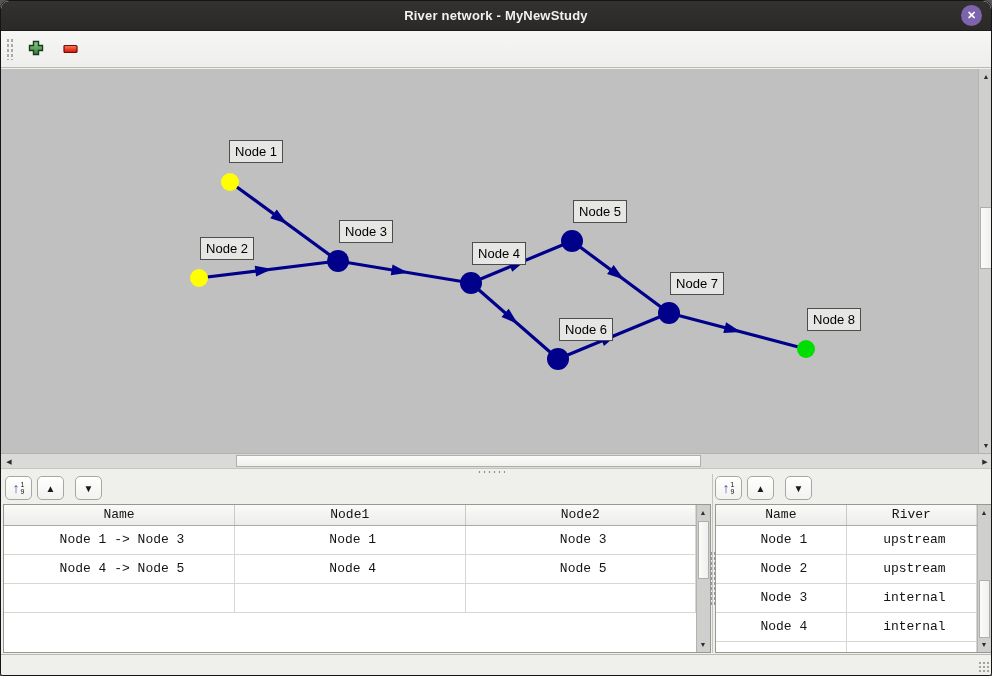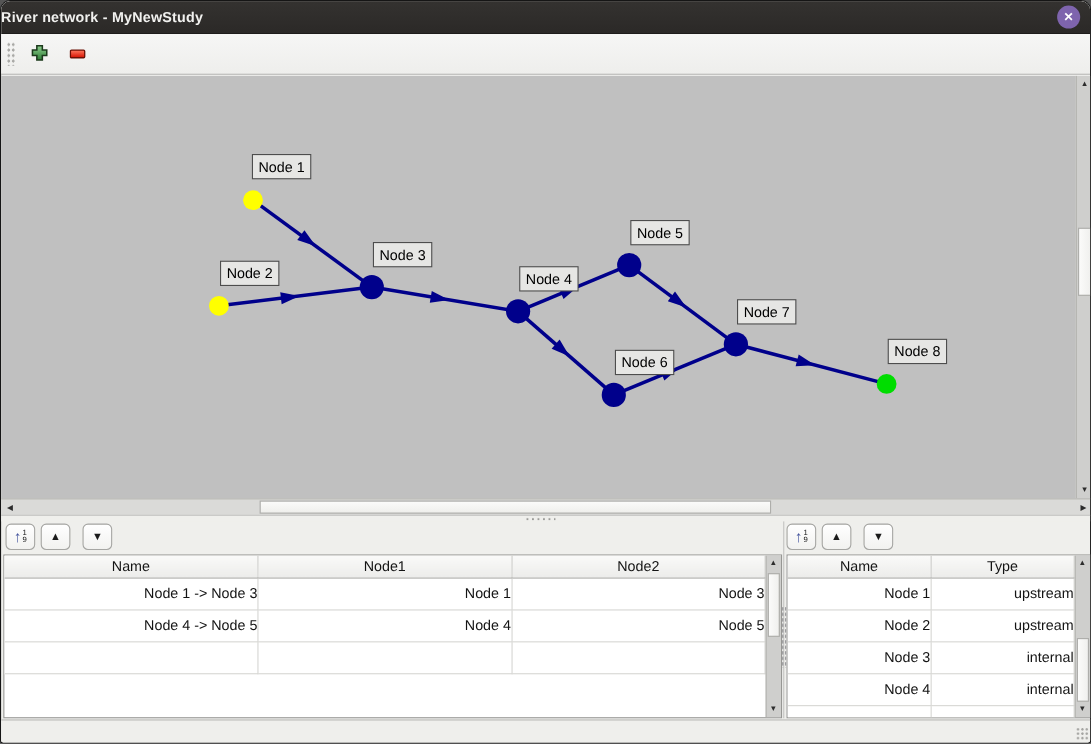--- a/index.html
+++ b/index.html
@@ -7,21 +7,21 @@
   .window {
     position:relative; width:992px; height:676px; overflow:hidden;
     border:1px solid #151515; border-radius:9px 9px 3px 3px;
     background:#efefec;
   }
   
   .titlebar {
     position:absolute; left:0; top:0; width:100%; height:30px;
     background:linear-gradient(#343230,#2b2927);
     border-radius:8px 8px 0 0; border-bottom:1px solid #1e1d1b;
-    display:flex; align-items:center; 
+    display:flex; align-items:center; justify-content:center;
   }
   .title { color:#f1f1ef; font-size:13px; font-weight:bold; letter-spacing:.2px; }
   .close-btn {
     position:absolute; right:9px; top:4px; width:21px; height:21px; border-radius:50%;
     background:#7e64ad; display:flex; align-items:center; justify-content:center;
     color:#fff; font-size:11px; font-weight:bold; cursor:default;
   }
   
   .toolbar {
     position:absolute; left:0; top:30px; width:100%; height:37px;
@@ -85,30 +85,30 @@
   .vsep-dots {
     position:absolute; left:709px; top:550px; width:5px; height:56px;
     background-image:radial-gradient(#97979a 0.8px, transparent 1px); background-size:3px 5px;
   }
   
   .tbl-wrap {
     position:absolute; top:503px; background:#fff; border:1px solid #979794; overflow:hidden;
   }
   .tbl-wrap.left { left:2px; width:708px; height:149px; }
   .tbl-wrap.right { left:714px; width:277px; height:149px; }
-  table { border-collapse:collapse; table-layout:fixed; font-size:13px; color:#141414; background:#fff; }
+  table { border-collapse:collapse; table-layout:fixed; font-size:13px; color:#141414; background:#fff;font-family:Liberation Mono, monospace; }
   .tbl-wrap.left table { width:692px; }
   .tbl-wrap.right table { width:261px; }
   th {
     height:20px; font-weight:normal; text-align:center;
     background:linear-gradient(#fafaf9,#ececea);
     border-right:1px solid #c9c9c6; border-bottom:1px solid #a9a9a6; overflow:hidden;
   }
   td {
-    height:29px; padding-left:6px; text-align:right; white-space:nowrap; overflow:hidden;
+    height:29px; padding-left:6px; text-align:center; white-space:nowrap; overflow:hidden;
     border-right:1px solid #d6d6d3; border-bottom:1px solid #d6d6d3;
   }
   th:last-child, td:last-child { border-right:1px solid #d6d6d3;margin-top:12px; }
   .tbl-sb {
     position:absolute; top:0; right:0; width:14px; height:100%;
     background:#cfcfcd; border-left:1px solid #b3b3b0;
   }
   
   .statusbar {
     position:absolute; left:0; top:653px; width:992px; height:22px;
@@ -310,21 +310,21 @@
       <div class="thumb" style="left:1px;top:16px;width:11px;height:58px;"></div>
       <div class="sb-arrow" style="left:-1px;bottom:1px;">▼</div>
     </div>
   </div>
 
   <div class="tbl-wrap right">
     <table>
       <thead>
           <tr>
             <th>Name</th>
-            <th>Type</th>
+            <th>River</th>
           </tr>
         </thead>
         <tbody>
           <tr>
             <td>Node 1</td>
             <td>upstream</td>
           </tr>
           <tr>
             <td>Node 2</td>
             <td>upstream</td>

